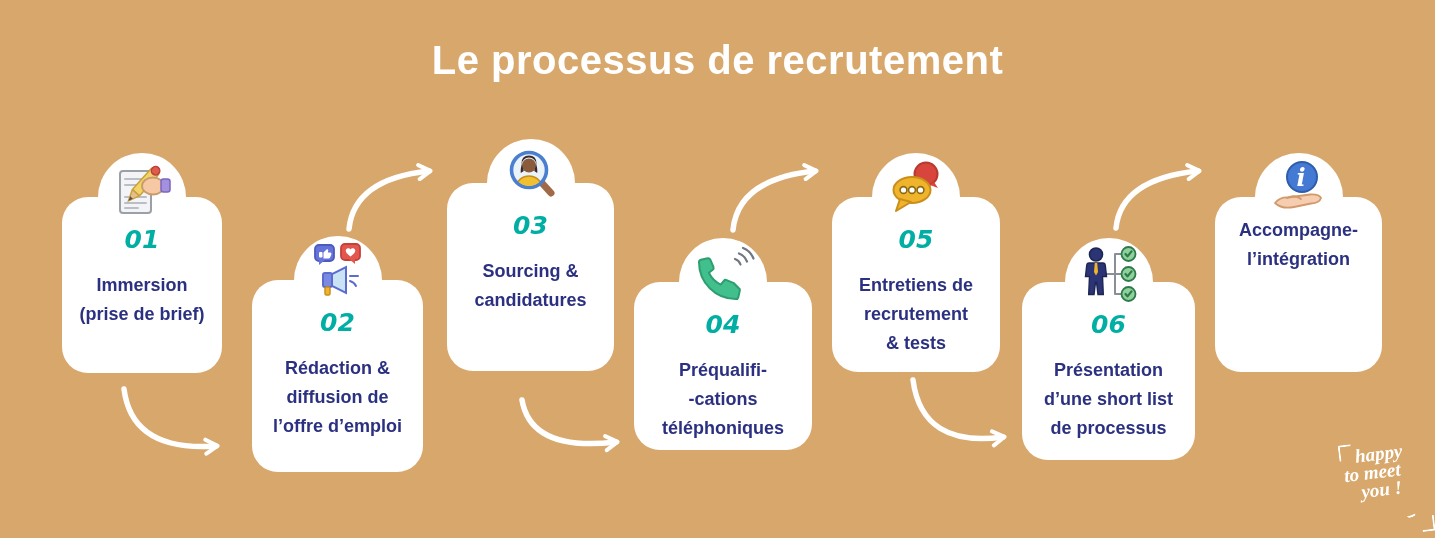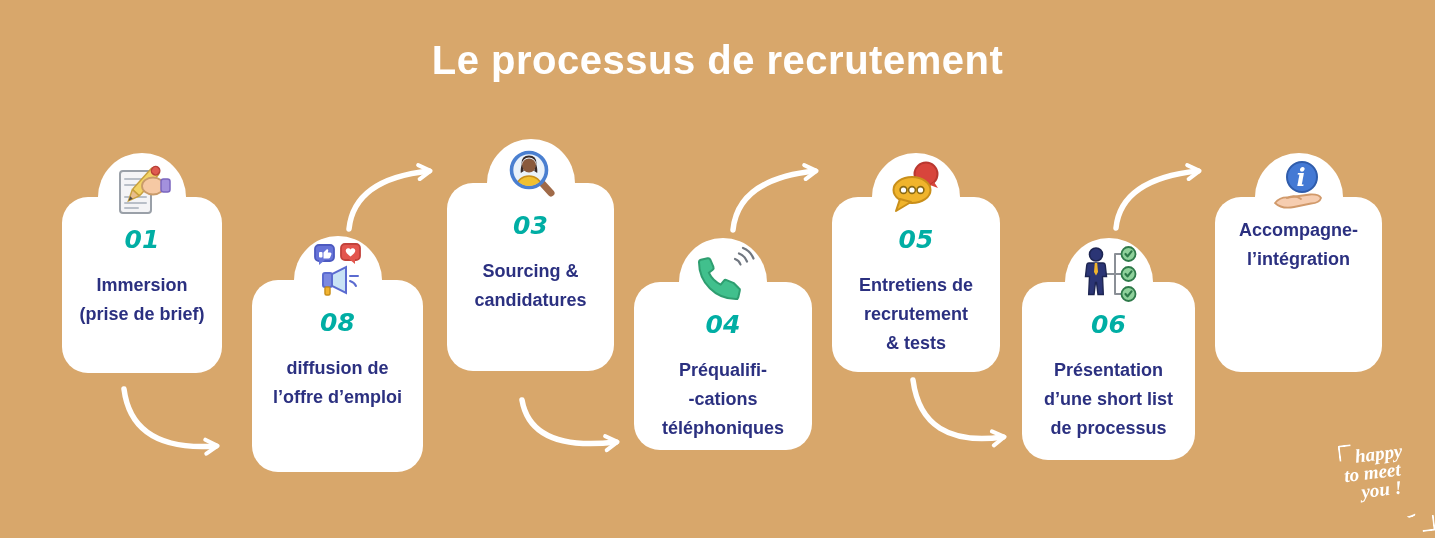--- a/index.html
+++ b/index.html
@@ -121,22 +121,23 @@
     <path d="M17.5,12.5 l3,-3 q1.5,-1 1.8,1 l-0.5,2 h2.5 q1.6,0.3 1,2 l-1.2,3 q-0.4,1 -1.6,1 h-5 z" fill="#fff"></path>
     <rect x="35" y="4" width="19" height="16" rx="4" fill="#E3564E" stroke="#C2423B" stroke-width="1.8"></rect>
     <polygon points="49,19 49,24 43,19" fill="#E3564E"></polygon>
     <path d="M44.5,16.5 c-3,-2.6 -4.8,-3.9 -4.8,-6 a2.6,2.6 0 0 1 4.8,-1 a2.6,2.6 0 0 1 4.8,1 c0,2.1 -1.8,3.4 -4.8,6 z" fill="#fff"></path>
     <polygon points="40,27 40,53 26,46 26,34" fill="#C9E3F5" stroke="#5B6BD0" stroke-width="2"></polygon>
     <rect x="17" y="33" width="9" height="14" rx="2" fill="#7C89E0" stroke="#5B6BD0" stroke-width="2"></rect>
     <rect x="19" y="47" width="5" height="8" rx="1.5" fill="#F2B430" stroke="#C98F1A" stroke-width="1.5"></rect>
     <path d="M44,36 h8 M44,41 a10,8 0 0 1 6,5" fill="none" stroke="#5B6BD0" stroke-width="2" stroke-linecap="round"></path>
   </svg>
   <div class="card-inner">
-    <div class="num">08</div>
-    <div class="lines">
+    <div class="num">02</div>
+    <div class="lines">
+      <div>Rédaction &amp;</div>
       <div>diffusion de</div>
       <div>l’offre d’emploi</div>
     </div>
   </div>
 </div>
 
 <div class="card c3">
   <div class="bump"></div>
   <svg class="icon" viewBox="0 0 64 64">
     <defs>

